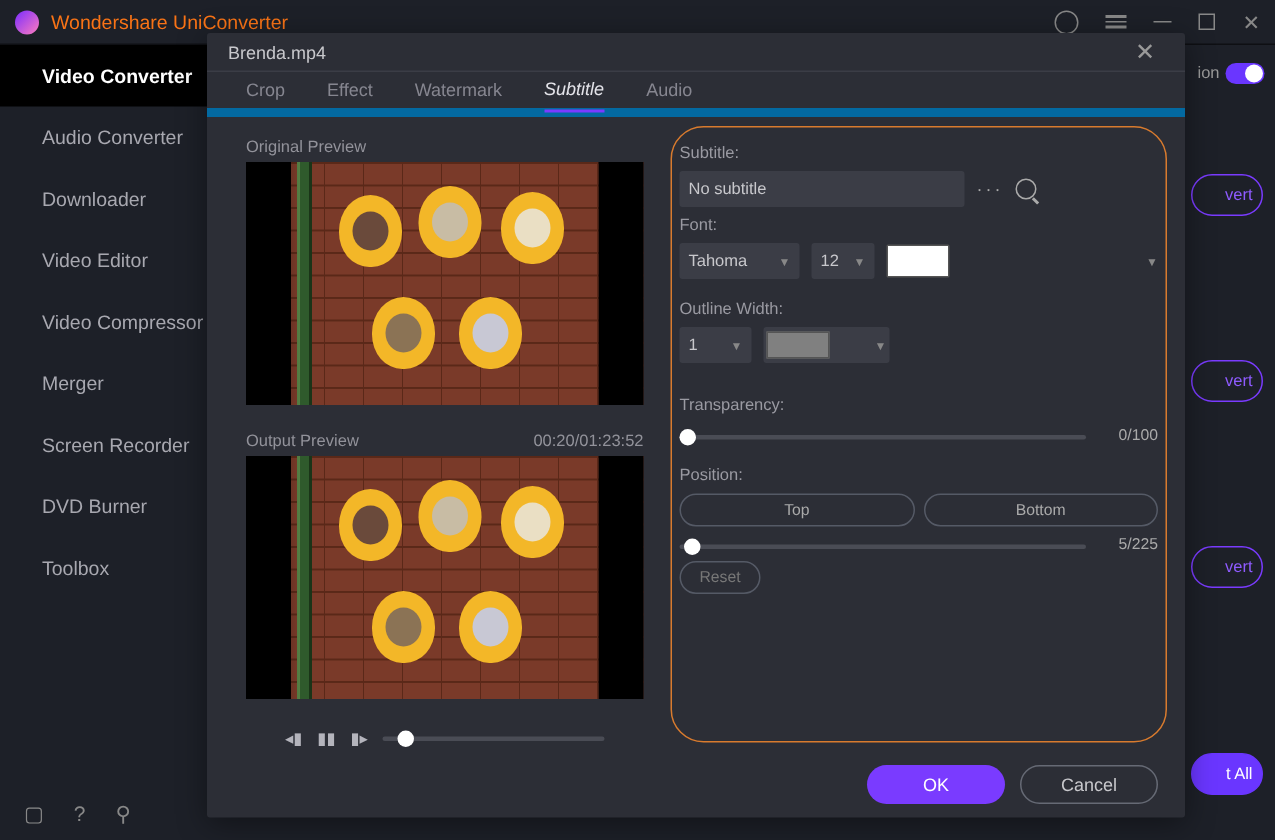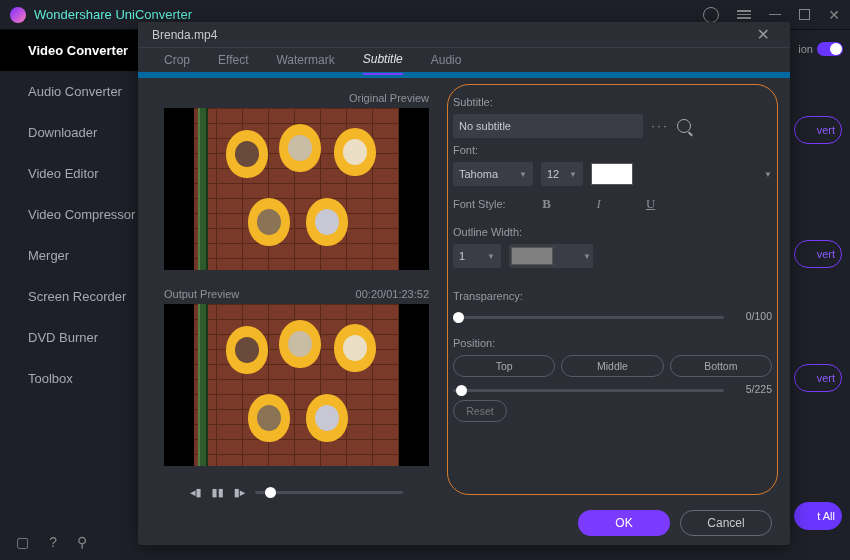--- a/index.html
+++ b/index.html
@@ -1,21 +1,21 @@
 <!DOCTYPE html>
 <html><head>
 <meta charset="utf-8">
 <style>
   html,body{margin:0;padding:0;font-family:"Segoe UI",Tahoma,sans-serif;background:#0a0a0e;color:#c8c8cc;overflow:hidden;width:850px;height:560px;}
   *{box-sizing:border-box;}
   .app{width:850px;height:560px;background:#1d2028;position:relative;}
   
   .titlebar{height:30px;display:flex;align-items:center;padding:0 10px;background:#1d2028;border-bottom:1px solid #0e0f13;}
   .logo-badge{width:16px;height:16px;border-radius:50%;background:linear-gradient(135deg,#7a2cff,#ff7cbf);margin-right:8px;}
-  .title-text{font-size:13px;color:#5eead4;flex:1;}
+  .title-text{font-size:13px;color:#f97316;flex:1;}
   .title-icons{display:flex;gap:18px;align-items:center;color:#888;}
   .circle{width:16px;height:16px;border:1.5px solid #888;border-radius:50%;display:inline-block;}
   .hamburger{display:flex;flex-direction:column;gap:2px;}
   .hamburger i{width:14px;height:1.5px;background:#888;display:block;}
   .min{width:12px;height:1.5px;background:#888;display:inline-block;}
   .max{width:11px;height:11px;border:1.5px solid #888;display:inline-block;}
   .x{font-size:14px;}
   
   .leftnav{position:absolute;left:0;top:30px;bottom:0;width:138px;background:#1d2028;}
   .nav-item{height:41px;display:flex;align-items:center;padding-left:28px;font-size:13px;color:#a8a8b0;cursor:pointer;}
@@ -31,21 +31,21 @@
   
   .modal{position:absolute;left:138px;top:22px;right:60px;bottom:15px;background:#2c2e36;border-radius:2px;box-shadow:0 4px 20px rgba(0,0,0,.4);}
   .m-head{height:26px;display:flex;align-items:center;padding:0 14px;border-bottom:1px solid #3b3d46;}
   .m-title{font-size:12px;color:#c8c8cc;flex:1;}
   .m-close{font-size:16px;color:#999;background:none;border:none;cursor:pointer;}
   .m-tabs{height:30px;display:flex;align-items:center;gap:28px;padding:0 26px;border-bottom:6px solid #0369a1;font-size:12px;}
   .m-tab{color:#868690;cursor:pointer;height:30px;display:flex;align-items:center;}
   .m-tab.active{color:#e4e4ea;border-bottom:2px solid #7a3bff;font-style:italic;}
   
   .m-body{position:absolute;top:56px;bottom:44px;left:0;right:0;display:flex;}
-  .preview-col{width:305px;padding:10px 14px 0 26px;text-align:right;}
+  .preview-col{width:305px;padding:10px 14px 0 26px;}
   .label-small{font-size:11px;color:#92929a;margin:4px 0 4px 0;}
   .preview-row{display:flex;justify-content:space-between;}
   .preview{width:265px;height:162px;background:#000;margin-bottom:14px;position:relative;overflow:hidden;}
   .bricks{position:absolute;inset:0;background:#7a3a29;
     background-image:
       linear-gradient(#5a2818 1px,transparent 1px),
       linear-gradient(90deg,#5a2818 1px,transparent 1px);
     background-size:26px 15px;}
   .shade{position:absolute;left:0;top:0;height:100%;width:36px;background:linear-gradient(90deg,rgba(0,0,0,.7),rgba(0,0,0,0));}
   .pipe{position:absolute;left:34px;top:0;bottom:0;width:10px;background:#2f5a2c;border-left:2px solid #547f44;border-right:2px solid #1a3418;}
@@ -215,26 +215,20 @@
               <span class="caret">▼</span>
           </div>
           <div class="select fontsize">
             <span>12</span>
               <span class="caret">▼</span>
           </div>
           <div class="colorf"></div>
           <span class="caret">▼</span>
         </div>
 
-        <div class="row" style="gap:30px;margin-top:10px;">
-          <span class="slabel" style="margin:0">Font Style:</span>
-          <span class="stylebtn" style="font-weight:bold">B</span>
-          <span class="stylebtn I">I</span>
-          <span class="stylebtn U">U</span>
-        </div>
 
         <div class="space"></div>
         <div class="slabel">Outline Width:</div>
         <div class="row">
           <div class="select outw">
             <span>1</span>
               <span class="caret">▼</span>
           </div>
           <div class="select" style="width:84px;padding:2px;">
             <div class="colorstroke"></div>
@@ -249,21 +243,20 @@
           <div class="slider" style="flex:1">
               <div class="dot" style="left:0"></div>
             </div>
           <span class="sval" style="width:40px">0/100</span>
         </div>
 
         <div class="space"></div>
         <div class="slabel">Position:</div>
         <div class="posgroup">
           <button class="posbtn">Top</button>
-          <button class="posbtn">Middle</button>
           <button class="posbtn">Bottom</button>
         </div>
         <div class="row">
           <div class="slider" style="flex:1">
               <div class="dot" style="left:3px"></div>
             </div>
           <span class="sval" style="width:40px">5/225</span>
         </div>
 
         <button class="resetbtn">Reset</button>

